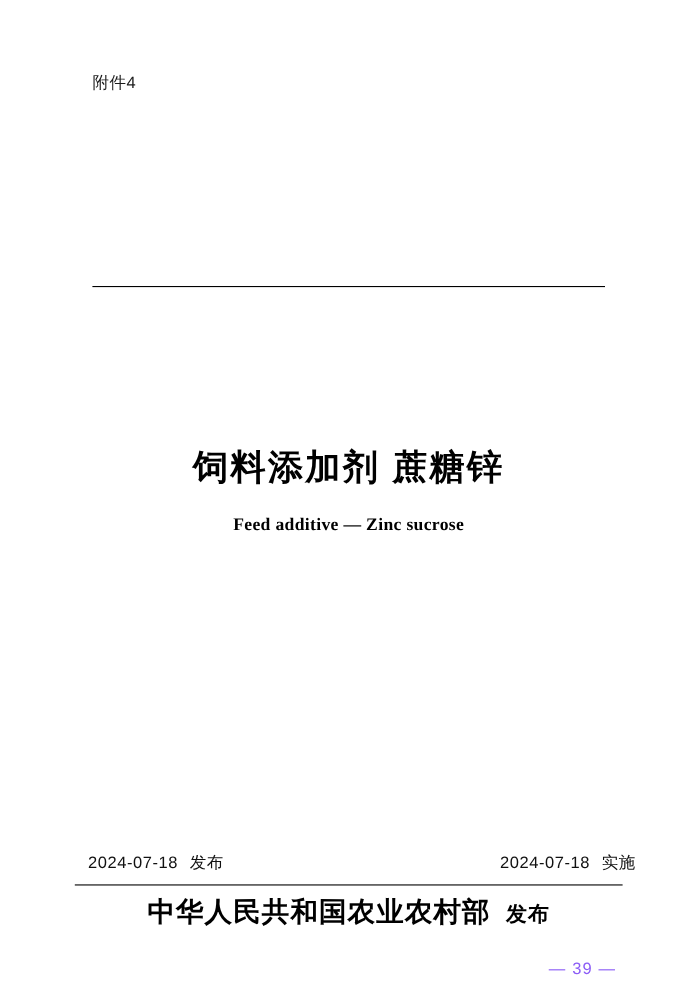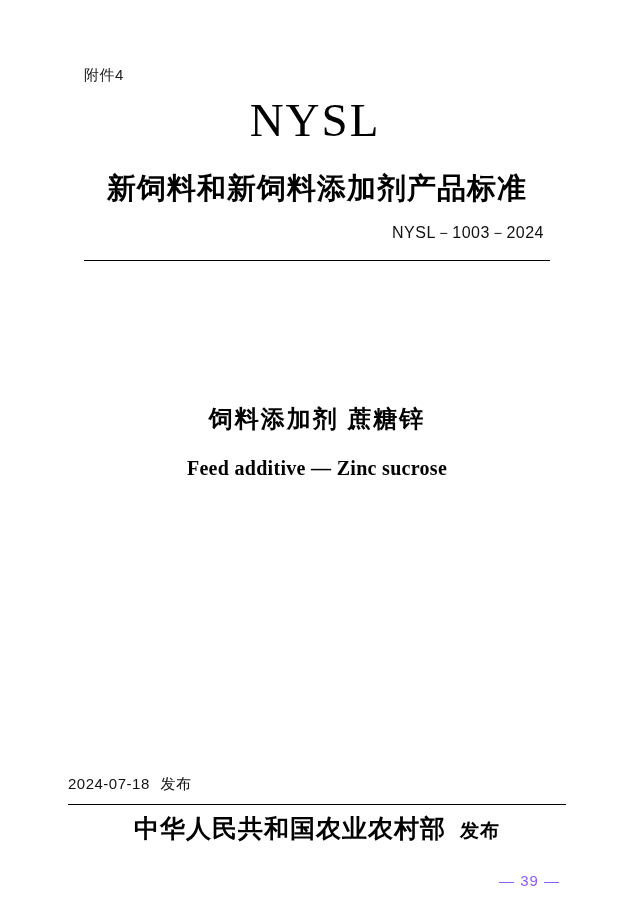--- a/index.html
+++ b/index.html
@@ -89,39 +89,39 @@
   .title-block {
     position: absolute;
     left: 0;
     top: 403px;
     width: 634px;
     text-align: center;
   }
 
   .title-cn {
     font-family: "Liberation Sans", sans-serif;
-    font-size: 24px;
+    font-size: 32px;
     font-weight: 700;
     letter-spacing: 2px;
     color: #000;
   }
 
   .title-en {
     margin-top: 22px;
     font-family: "Liberation Serif", serif;
-    font-size: 20px;
+    font-size: 16px;
     font-weight: 700;
     letter-spacing: 0.3px;
     color: #000;
   }
 
   
   .footer-dates {
     position: absolute;
-    left: 68px;
+    left: 80px;
     top: 775px;
     width: 498px;
     display: flex;
     justify-content: space-between;
     align-items: baseline;
     font-family: "Liberation Sans", sans-serif;
     font-size: 15px;
     letter-spacing: 0.5px;
     color: #111;
   }
@@ -170,40 +170,37 @@
     color: #8b5cf6;
   }
 </style>
 </head>
 <body>
 
 <div class="page">
 
   <div class="attachment-label">附件4</div>
 
-  <div class="header-block">
-    <div class="std-mark">NYSL</div>
-    <div class="std-title">新饲料和新饲料添加剂产品标准</div>
-    <div class="std-number-row">
-      <span class="std-number">NYSL－1003－2024</span>
-    </div>
-  </div>
 
   <div class="rule-top"></div>
 
   <div class="title-block">
     <div class="title-cn">饲料添加剂  蔗糖锌</div>
     <div class="title-en">Feed additive — Zinc sucrose</div>
   </div>
 
   <div class="footer-dates">
     <div class="date-item">
       <span class="date-val">2024-07-18</span>
       <span class="date-act">发布</span>
     </div>
+    <div class="date-item">
+      <span class="date-val">2024-07-18</span>
+      <span class="date-act">实施</span>
+    </div>
   </div>
 
   <div class="rule-bottom"></div>
 
   <div class="issuer">
     <span>中华人民共和国农业农村部</span><span class="issuer-verb">发布</span>
   </div>
 
   <div class="page-number">— 39 —</div>
 

